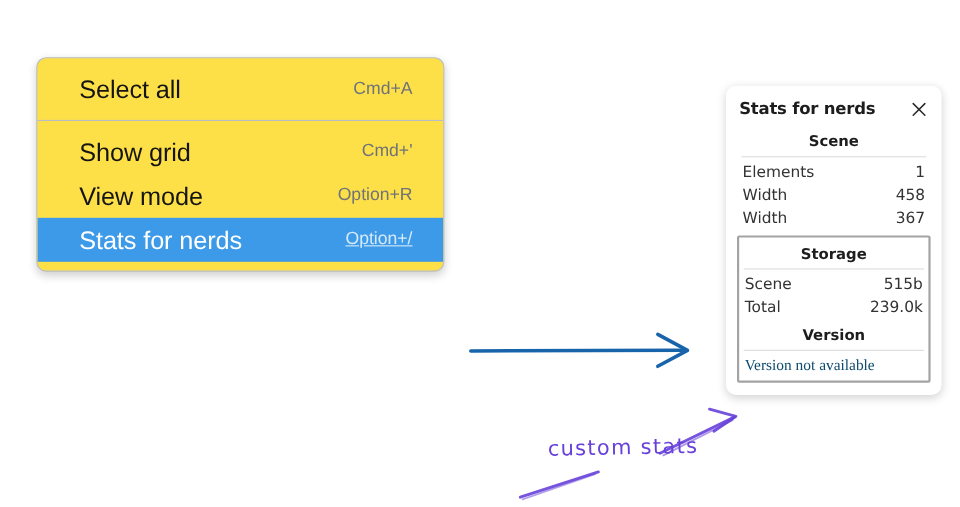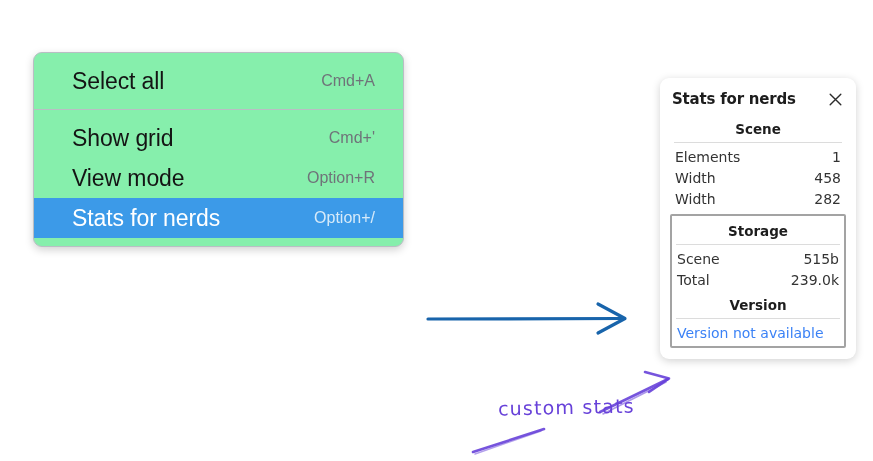--- a/index.html
+++ b/index.html
@@ -15,21 +15,21 @@
     font-family: "Liberation Sans", sans-serif;
     -webkit-font-smoothing: antialiased;
   }
 
   
   .context-menu {
     position: absolute;
     left: 33px;
     top: 52px;
     width: 371px;
-    background: #86efac;
+    background: #fde047;
     border: 1px solid #b9bec4;
     border-radius: 9px;
     box-shadow: 0 3px 8px rgba(0,0,0,0.18);
     overflow: hidden;
     box-sizing: border-box;
   }
   .menu-group {
     padding: 8px 0;
   }
   .menu-sep {
@@ -52,21 +52,21 @@
     letter-spacing: -0.1px;
   }
   .menu-item .mi-shortcut {
     font-size: 16px;
     color: #6f7379;
   }
   .menu-item.selected {
     background: #3c9ae8;
   }
   .menu-item.selected .mi-label { color: #ffffff; }
-  .menu-item.selected .mi-shortcut { color: #d6eaf9; }
+  .menu-item.selected .mi-shortcut { color: #d6eaf9; text-decoration: underline; }
 
   
   .blue-arrow {
     position: absolute;
     left: 420px;
     top: 292px;
     width: 215px;
     height: 54px;
   }
 
@@ -126,22 +126,23 @@
   }
   .stat-row .sv { color: #333333; }
   .boxed {
     border: 2px solid #a3a3a3;
     border-radius: 2px;
     margin: 5px 0 0 0;
     padding-bottom: 4px;
   }
   .single-line {
     font-size: 14px;
-    color: #3b82f6;
+    color: #0c4a6e;
     padding: 2.5px 5px 1px 5px;
+    font-family: Liberation Serif, serif;
   }
 
   
   .purple-anno {
     position: absolute;
     left: 440px;
     top: 360px;
     width: 250px;
     height: 101px;
     pointer-events: none;
@@ -212,21 +213,21 @@
     <div class="stat-row">
       <span class="sl">Elements</span>
       <span class="sv">1</span>
     </div>
     <div class="stat-row">
       <span class="sl">Width</span>
       <span class="sv">458</span>
     </div>
     <div class="stat-row">
       <span class="sl">Width</span>
-      <span class="sv">282</span>
+      <span class="sv">367</span>
     </div>
   </div>
 
   <div class="boxed">
     <div>
       <div class="section-head">Storage</div>
       <div class="rule"></div>
       <div class="stat-row">
         <span class="sl">Scene</span>
         <span class="sv">515b</span>

